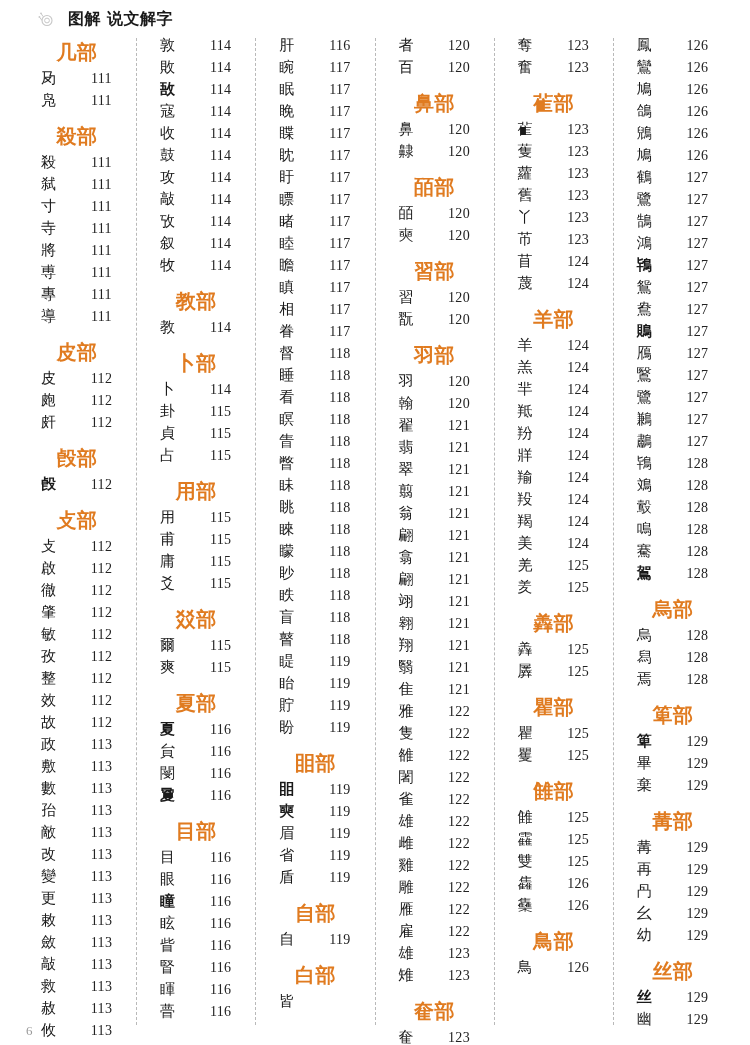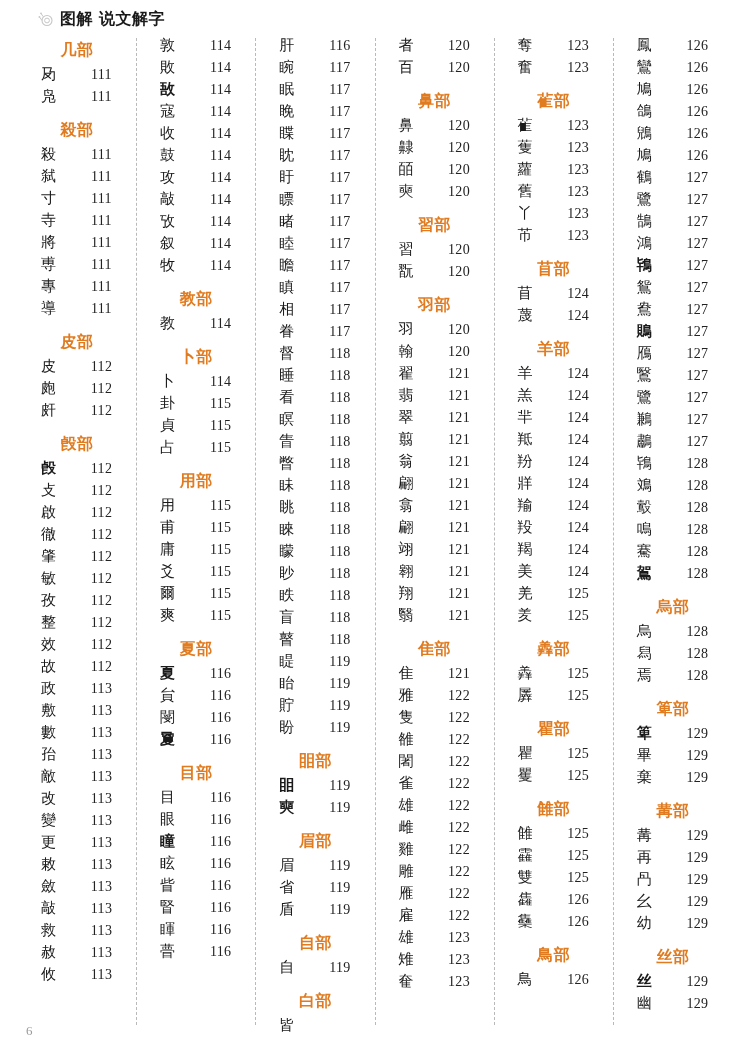--- a/index.html
+++ b/index.html
@@ -19,21 +19,21 @@
     width: 750px;
     height: 1045px;
     position: relative;
     box-sizing: border-box;
     padding: 0;
   }
   
   .header {
     display: flex;
     align-items: center;
-    gap: 6px;
+    gap: 14px;
     padding: 8px 0 0 38px;
     height: 30px;
     box-sizing: border-box;
   }
   .header-icon {
     width: 16px;
     height: 16px;
     position: relative;
     flex: 0 0 auto;
     opacity: 0.55;
@@ -64,21 +64,21 @@
     border-left: 1px dashed #b9b9b9;
   }
   .col-inner {
     padding: 0 2px;
   }
   
   .section-head {
     text-align: center;
     color: #e07b20;
     font-family: "DejaVu Sans", "Liberation Sans", sans-serif;
-    font-size: 16px;
+    font-size: 20px;
     font-weight: 700;
     line-height: 1;
     padding: 11px 0 9px 0;
     letter-spacing: 0.5px;
   }
   .col .section-head:first-child {
     padding-top: 4px;
   }
   
   .entry {
@@ -191,20 +191,21 @@
           </div>
           <div class="entry">
             <span class="ch">皯</span>
             <span class="pg">112</span>
           </div>
           <div class="section-head">㲃部</div>
           <div class="entry bold">
             <span class="ch">㲃</span>
             <span class="pg">112</span>
           </div>
+          <div class="section-head">攴部</div>
           <div class="entry">
             <span class="ch">攴</span>
             <span class="pg">112</span>
           </div>
           <div class="entry">
             <span class="ch">啟</span>
             <span class="pg">112</span>
           </div>
           <div class="entry">
             <span class="ch">徹</span>
@@ -370,20 +371,21 @@
             <span class="pg">115</span>
           </div>
           <div class="entry">
             <span class="ch">庸</span>
             <span class="pg">115</span>
           </div>
           <div class="entry">
             <span class="ch">爻</span>
             <span class="pg">115</span>
           </div>
+          <div class="section-head">㸚部</div>
           <div class="entry">
             <span class="ch">爾</span>
             <span class="pg">115</span>
           </div>
           <div class="entry">
             <span class="ch">爽</span>
             <span class="pg">115</span>
           </div>
           <div class="section-head">夏部</div>
           <div class="entry bold">
@@ -569,21 +571,20 @@
           </div>
           <div class="section-head">䀠部</div>
           <div class="entry bold">
             <span class="ch">䀠</span>
             <span class="pg">119</span>
           </div>
           <div class="entry bold">
             <span class="ch">奭</span>
             <span class="pg">119</span>
           </div>
-          <div class="section-head">眉部</div>
           <div class="entry">
             <span class="ch">眉</span>
             <span class="pg">119</span>
           </div>
           <div class="entry">
             <span class="ch">省</span>
             <span class="pg">119</span>
           </div>
           <div class="entry">
             <span class="ch">盾</span>
@@ -612,20 +613,21 @@
           </div>
           <div class="section-head">鼻部</div>
           <div class="entry">
             <span class="ch">鼻</span>
             <span class="pg">120</span>
           </div>
           <div class="entry">
             <span class="ch">齂</span>
             <span class="pg">120</span>
           </div>
+          <div class="section-head">皕部</div>
           <div class="entry">
             <span class="ch">皕</span>
             <span class="pg">120</span>
           </div>
           <div class="entry">
             <span class="ch">奭</span>
             <span class="pg">120</span>
           </div>
           <div class="section-head">習部</div>
           <div class="entry">
@@ -686,21 +688,20 @@
             <span class="pg">121</span>
           </div>
           <div class="entry">
             <span class="ch">翔</span>
             <span class="pg">121</span>
           </div>
           <div class="entry">
             <span class="ch">翳</span>
             <span class="pg">121</span>
           </div>
-          <div class="section-head">隹部</div>
           <div class="entry">
             <span class="ch">隹</span>
             <span class="pg">121</span>
           </div>
           <div class="entry">
             <span class="ch">雅</span>
             <span class="pg">122</span>
           </div>
           <div class="entry">
             <span class="ch">隻</span>
@@ -743,20 +744,21 @@
             <span class="pg">122</span>
           </div>
           <div class="entry">
             <span class="ch">雄</span>
             <span class="pg">123</span>
           </div>
           <div class="entry">
             <span class="ch">雉</span>
             <span class="pg">123</span>
           </div>
+          <div class="section-head">奞部</div>
           <div class="entry">
             <span class="ch">奞</span>
             <span class="pg">123</span>
           </div>
         </div>
       </div>
       <div class="col">
         <div class="col-inner">
           <div class="entry">
             <span class="ch">奪</span>
@@ -784,21 +786,20 @@
             <span class="pg">123</span>
           </div>
           <div class="entry">
             <span class="ch">丫</span>
             <span class="pg">123</span>
           </div>
           <div class="entry">
             <span class="ch">芇</span>
             <span class="pg">123</span>
           </div>
-          <div class="section-head">苜部</div>
           <div class="entry">
             <span class="ch">苜</span>
             <span class="pg">124</span>
           </div>
           <div class="entry">
             <span class="ch">蔑</span>
             <span class="pg">124</span>
           </div>
           <div class="section-head">羊部</div>
           <div class="entry">

